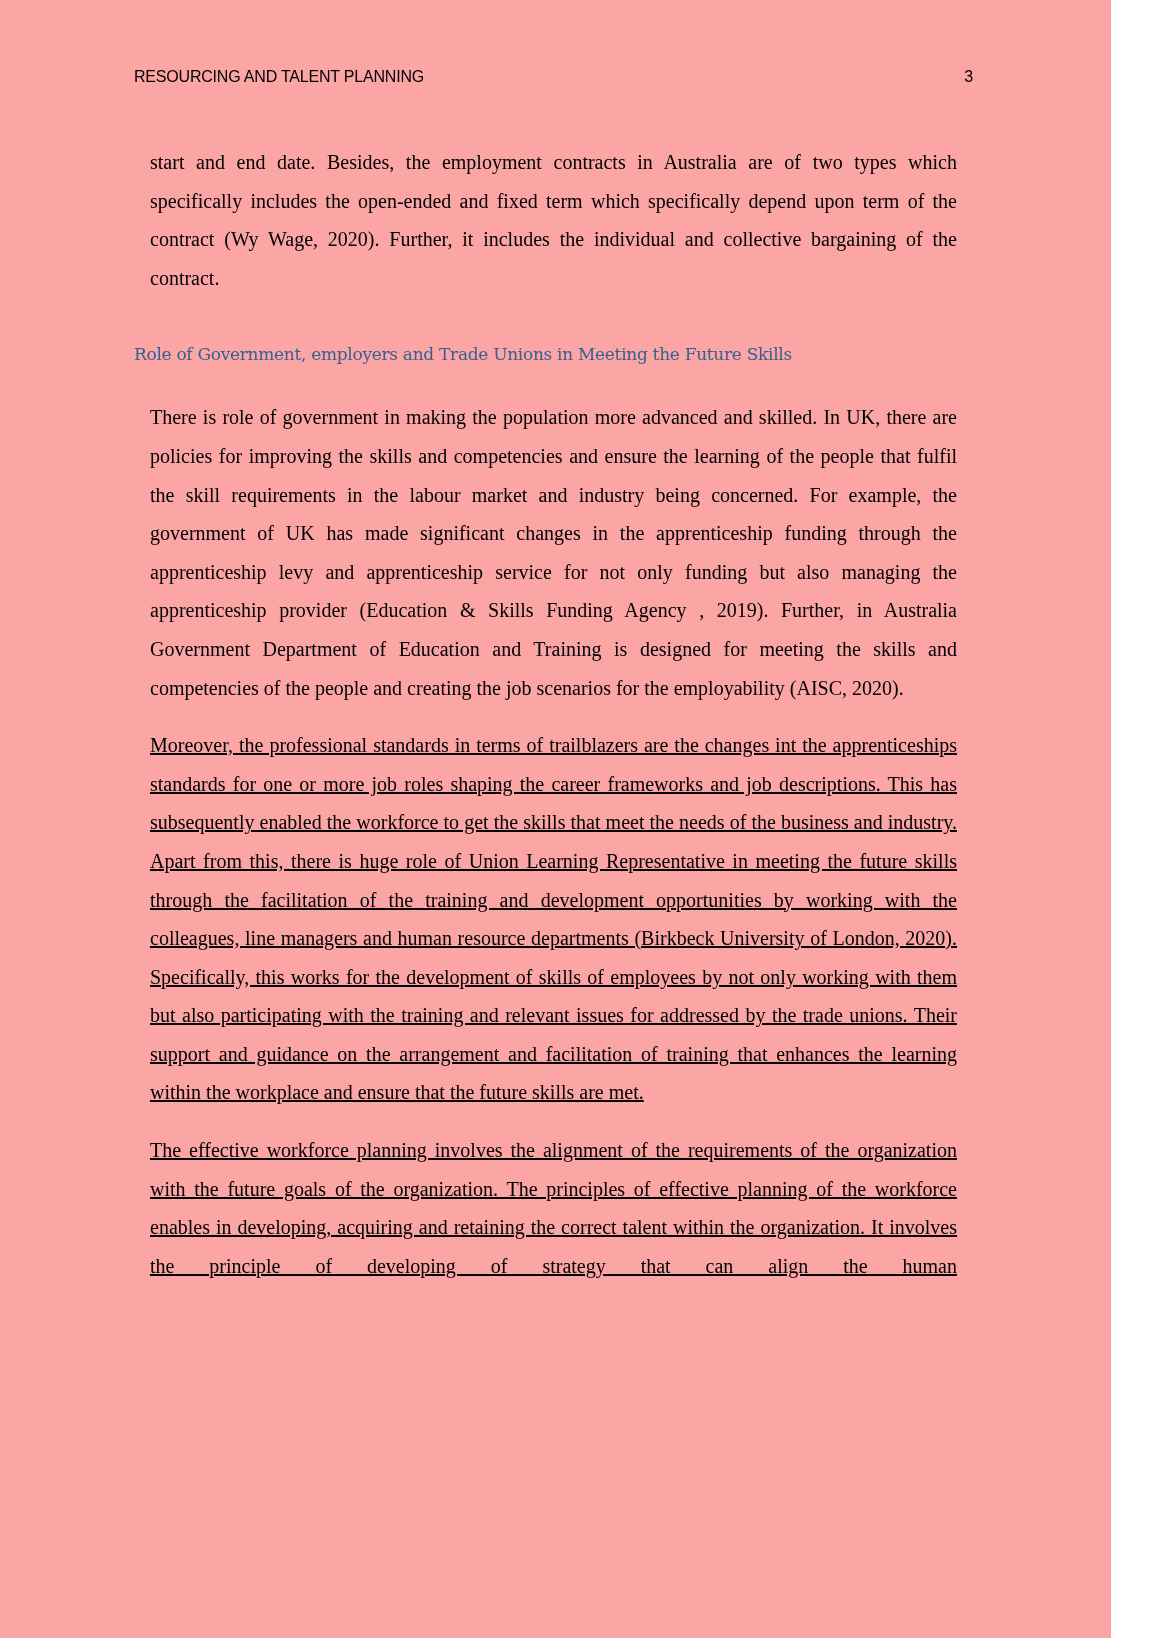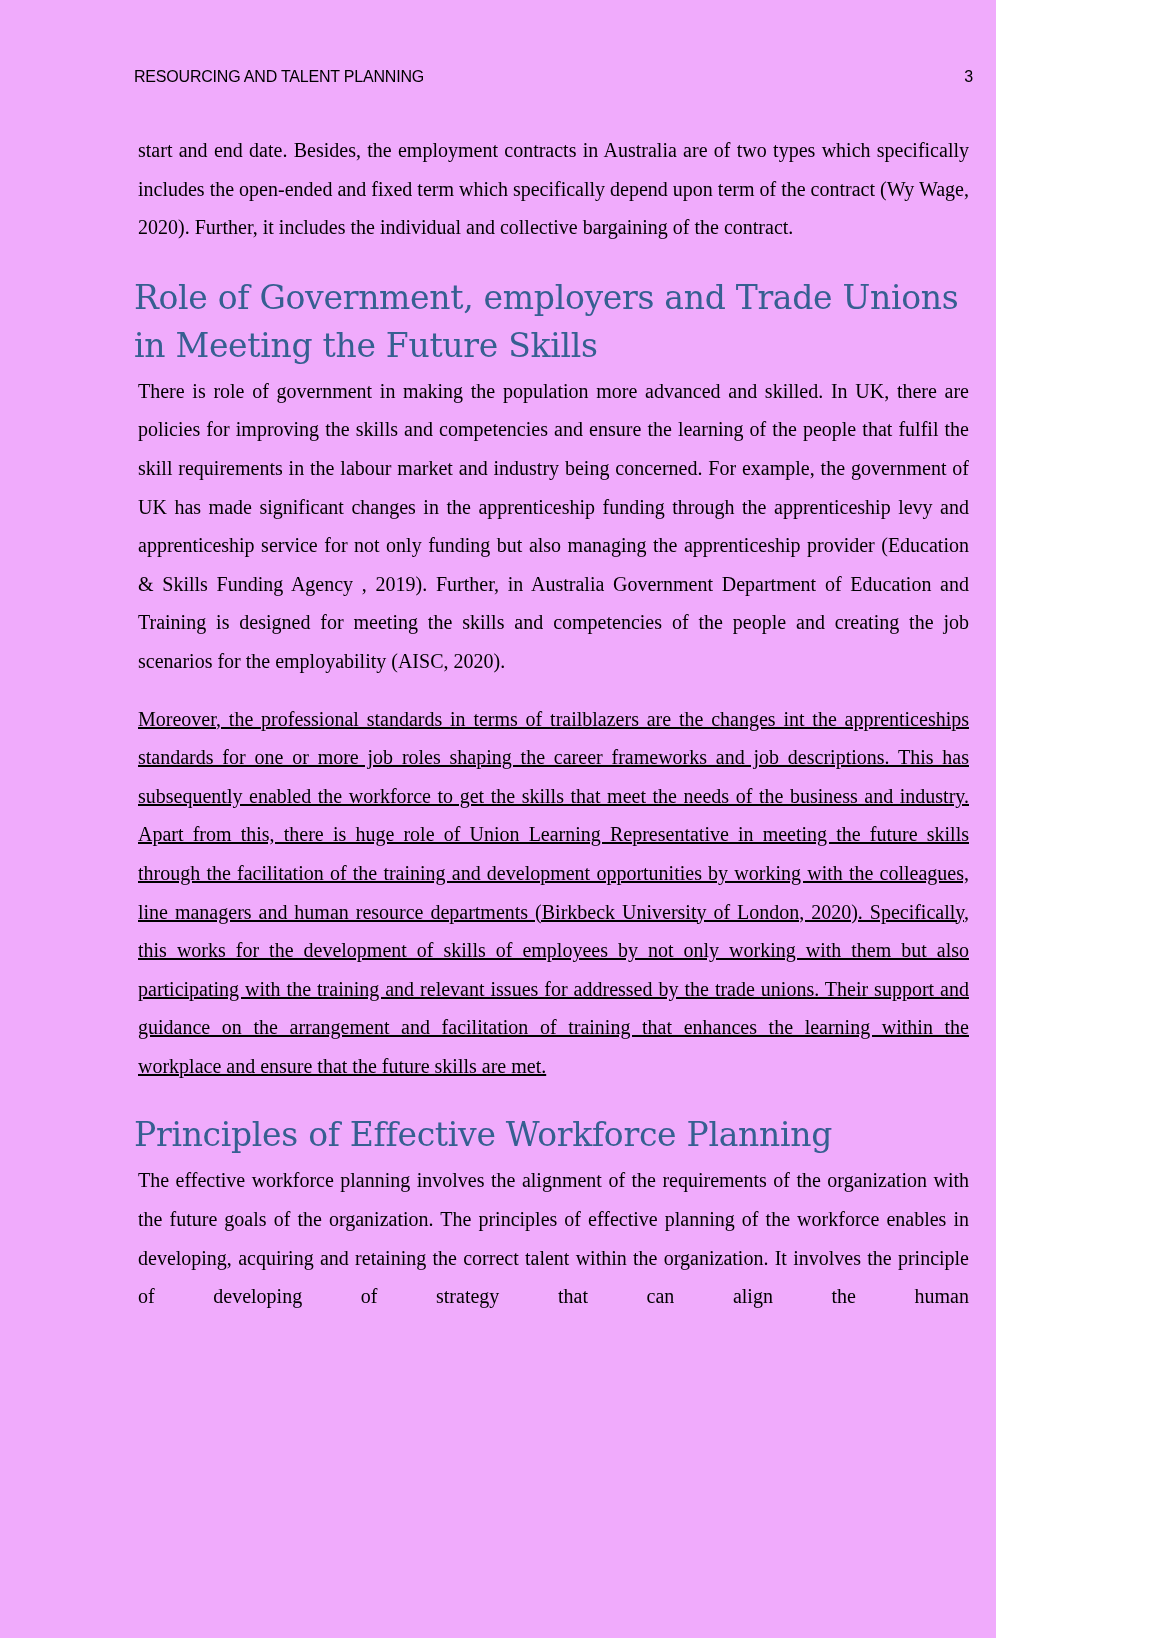--- a/index.html
+++ b/index.html
@@ -10,23 +10,23 @@
     body {
       width: 1158px;
       height: 1638px;
       position: relative;
       overflow: hidden;
     }
     .page {
       position: absolute;
       left: 0;
       top: 0;
-      width: 996px;
+      width: 1111px;
       height: 1638px;
-      background: #f0abfc;
+      background: #fca5a5;
     }
     .header {
       position: absolute;
       left: 134px;
       top: 68px;
       width: 839px;
       display: flex;
       justify-content: space-between;
       font-family: "Liberation Sans", sans-serif;
       font-size: 16px;
@@ -38,30 +38,30 @@
       left: 134px;
       top: 127px;
       width: 839px;
     }
     .para {
       font-family: "Liberation Serif", serif;
       font-size: 20px;
       line-height: 38.6px;
       color: #000000;
       text-align: justify;
-      margin: 4px;
+      margin: 16px;
     }
     .para + .para {
       margin-top: 19px;
       text-decoration: underline;
     }
     .heading {
       font-family: "DejaVu Serif", serif;
-      font-size: 33px;
-      line-height: 48px;
+      font-size: 17px;
+      line-height: 60px;
       color: #365f91;
       font-weight: normal;
       margin: 0;
       letter-spacing: -0.3px;
     }
     .h1 {
       margin-top: 27px;
       margin-bottom: -2px;
     }
     .h2 {
@@ -81,18 +81,17 @@
 
   <div class="content">
 
     <p class="para">start and end date. Besides, the employment contracts in Australia are of two types which specifically includes the open-ended and fixed term which specifically depend upon term of the contract (Wy Wage, 2020). Further, it includes the individual and collective bargaining of the contract.</p>
 
     <h2 class="heading h1">Role of Government, employers and Trade Unions in Meeting the Future Skills</h2>
 
     <p class="para">There is role of government in making the population more advanced and skilled. In UK, there are policies for improving the skills and competencies and ensure the learning of the people that fulfil the skill requirements in the labour market and industry being concerned. For example, the government of UK has made significant changes in the apprenticeship funding through the apprenticeship levy and apprenticeship service for not only funding but also managing the apprenticeship provider (Education &amp; Skills Funding Agency , 2019). Further, in Australia Government Department of Education and Training is designed for meeting the skills and competencies of the people and creating the job scenarios for the employability (AISC, 2020).</p>
     <p class="para">Moreover, the professional standards in terms of trailblazers are the changes int the apprenticeships standards for one or more job roles shaping the career frameworks and job descriptions. This has subsequently enabled the workforce to get the skills that meet the needs of the business and industry. Apart from this, there is huge role of Union Learning Representative in meeting the future skills through the facilitation of the training and development opportunities by working with the colleagues, line managers and human resource departments (Birkbeck University of London, 2020). Specifically, this works for the development of skills of employees by not only working with them but also participating with the training and relevant issues for addressed by the trade unions. Their support and guidance on the arrangement and facilitation of training that enhances the learning within the workplace and ensure that the future skills are met.</p>
 
-    <h2 class="heading h2">Principles of Effective Workforce Planning</h2>
 
     <p class="para" style="text-align-last: justify;">The effective workforce planning involves the alignment of the requirements of the organization with the future goals of the organization. The principles of effective planning of the workforce enables in developing, acquiring and retaining the correct talent within the organization. It involves the principle of developing of strategy that can align the human</p>
 
   </div>
 </div>
 
 </body></html>

